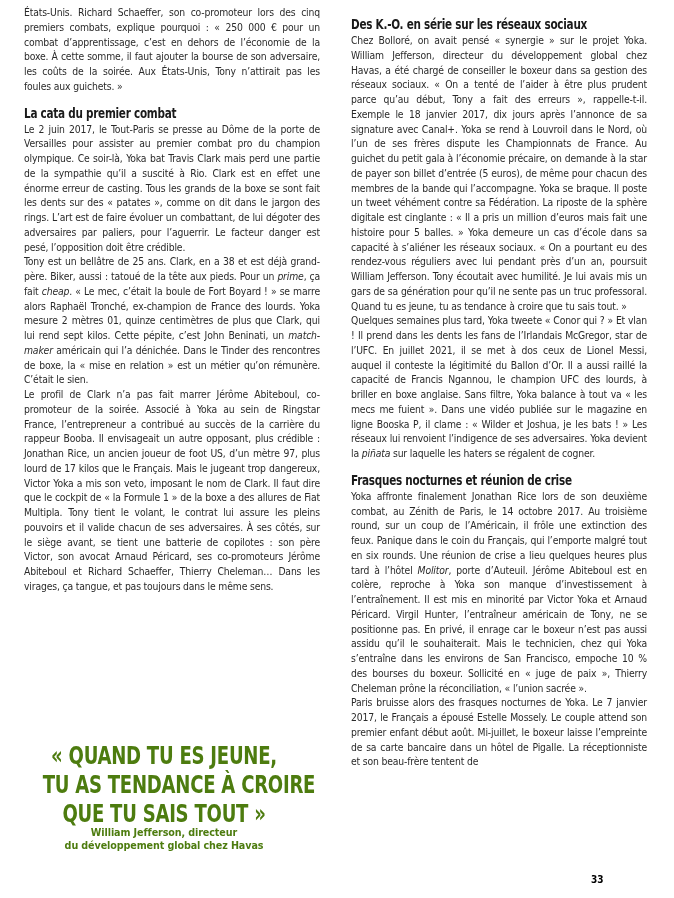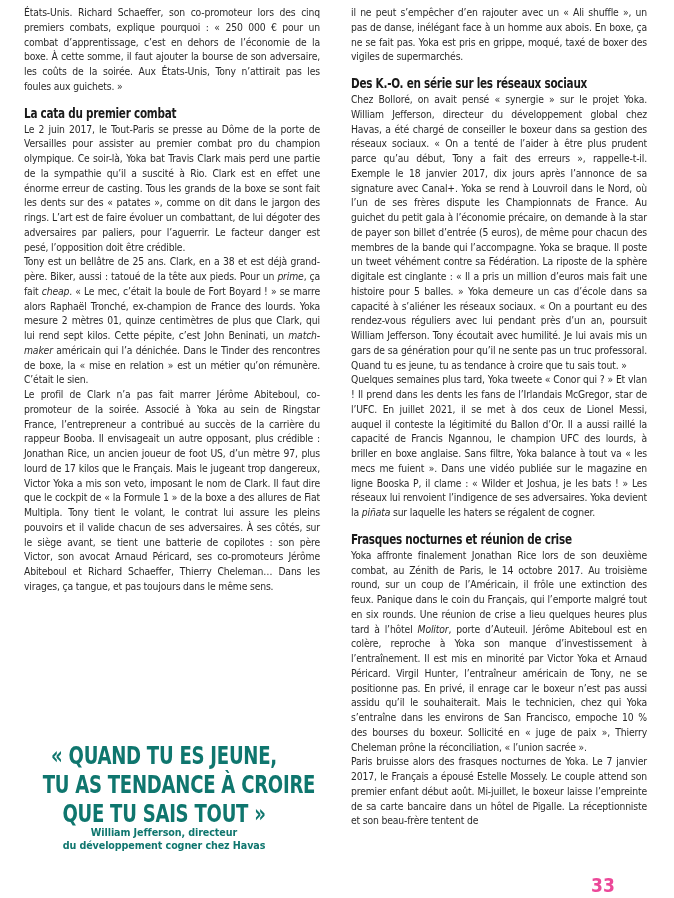--- a/index.html
+++ b/index.html
@@ -31,21 +31,21 @@
     text-align: left;
     white-space: nowrap;
   }
   .col em { font-style: italic; }
   .pullquote {
     position: absolute;
     left: 16px;
     width: 296px;
     top: 741px;
     text-align: center;
-    color: #0f766e;
+    color: #4d7c0f;
   }
   .pullquote .quote {
     font-family: "Liberation Sans Narrow", "DejaVu Sans Condensed", "Liberation Sans", sans-serif;
     font-weight: bold;
     font-size: 24.5px;
     line-height: 29px;
     letter-spacing: -0.3px;
     transform: scaleX(0.82);
     transform-origin: center;
     white-space: nowrap;
@@ -59,22 +59,22 @@
     margin-top: -1px;
     letter-spacing: -0.1px;
     text-align: center;
   }
   .page-number {
     position: absolute;
     left: 591px;
     top: 874px;
     font-family: "Liberation Sans Narrow", "DejaVu Sans Condensed", "Liberation Sans", sans-serif;
     font-weight: bold;
-    font-size: 19px;
-    color: #ec4899;
+    font-size: 10px;
+    color: #000000;
   }
 </style>
 </head>
 <body>
 
 <div class="col col-left">
   <p>États-Unis. Richard Schaeffer, son co-promoteur lors des cinq premiers combats, explique pourquoi : « 250 000 € pour un combat d’apprentissage, c’est en dehors de l’économie de la boxe. À cette somme, il faut ajouter la bourse de son adversaire, les coûts de la soirée. Aux États-Unis, Tony n’attirait pas les foules aux guichets. »</p>
   <h2>La cata du premier combat</h2>
   <p>Le 2 juin 2017, le Tout-Paris se presse au Dôme de la porte de Versailles pour assister au premier combat pro du champion olympique. Ce soir-là, Yoka bat Travis Clark mais perd une partie de la sympathie qu’il a suscité à Rio. Clark est en effet une énorme erreur de casting. Tous les grands de la boxe se sont fait les dents sur des « patates », comme on dit dans le jargon des rings. L’art est de faire évoluer un combattant, de lui dégoter des adversaires par paliers, pour l’aguerrir. Le facteur danger est pesé, l’opposition doit être crédible.</p>
   <p><span>Tony est un bellâtre de 25 ans. Clark, en a 38 et est déjà grand-père. Biker, aussi : tatoué de la tête aux pieds. Pour un </span><em>prime</em><span>, ça fait </span><em>cheap</em><span>. « Le mec, c’était la boule de Fort Boyard ! » se marre alors Raphaël Tronché, ex-champion de France des lourds. Yoka mesure 2 mètres 01, quinze centimètres de plus que Clark, qui lui rend sept kilos. Cette pépite, c’est John Beninati, un </span><em>match-maker</em><span> américain qui l’a dénichée. Dans le Tinder des rencontres de boxe, la « mise en relation » est un métier qu’on rémunère. C’était le sien.</span></p>
@@ -82,26 +82,25 @@
 </div>
 
 <div class="pullquote">
   <div class="quote">
     <div>« QUAND TU ES JEUNE,</div>
     <div>TU AS TENDANCE À CROIRE</div>
     <div>QUE TU SAIS TOUT »</div>
   </div>
   <div class="attribution">
     <div>William Jefferson, directeur</div>
-    <div>du développement cogner chez Havas</div>
+    <div>du développement global chez Havas</div>
   </div>
 </div>
 
 <div class="col col-right">
-  <p>il ne peut s’empêcher d’en rajouter avec un « Ali shuffle », un pas de danse, inélégant face à un homme aux abois. En boxe, ça ne se fait pas. Yoka est pris en grippe, moqué, taxé de boxer des vigiles de supermarchés.</p>
   <h2>Des K.-O. en série sur les réseaux sociaux</h2>
   <p>Chez Bolloré, on avait pensé « synergie » sur le projet Yoka. William Jefferson, directeur du développement global chez Havas, a été chargé de conseiller le boxeur dans sa gestion des réseaux sociaux. « On a tenté de l’aider à être plus prudent parce qu’au début, Tony a fait des erreurs », rappelle-t-il. Exemple le 18 janvier 2017, dix jours après l’annonce de sa signature avec Canal+. Yoka se rend à Louvroil dans le Nord, où l’un de ses frères dispute les Championnats de France. Au guichet du petit gala à l’économie précaire, on demande à la star de payer son billet d’entrée (5 euros), de même pour chacun des membres de la bande qui l’accompagne. Yoka se braque. Il poste un tweet véhément contre sa Fédération. La riposte de la sphère digitale est cinglante : « Il a pris un million d’euros mais fait une histoire pour 5 balles. » Yoka demeure un cas d’école dans sa capacité à s’aliéner les réseaux sociaux. « On a pourtant eu des rendez-vous réguliers avec lui pendant près d’un an, poursuit William Jefferson. Tony écoutait avec humilité. Je lui avais mis un gars de sa génération pour qu’il ne sente pas un truc professoral. Quand tu es jeune, tu as tendance à croire que tu sais tout. »</p>
   <p><span>Quelques semaines plus tard, Yoka tweete « Conor qui ? » Et vlan ! Il prend dans les dents les fans de l’Irlandais McGregor, star de l’UFC. En juillet 2021, il se met à dos ceux de Lionel Messi, auquel il conteste la légitimité du Ballon d’Or. Il a aussi raillé la capacité de Francis Ngannou, le champion UFC des lourds, à briller en boxe anglaise. Sans filtre, Yoka balance à tout va « les mecs me fuient ». Dans une vidéo publiée sur le magazine en ligne Booska P, il clame : « Wilder et Joshua, je les bats ! » Les réseaux lui renvoient l’indigence de ses adversaires. Yoka devient la </span><em>piñata</em><span> sur laquelle les haters se régalent de cogner.</span></p>
   <h2>Frasques nocturnes et réunion de crise</h2>
   <p><span>Yoka affronte finalement Jonathan Rice lors de son deuxième combat, au Zénith de Paris, le 14 octobre 2017. Au troisième round, sur un coup de l’Américain, il frôle une extinction des feux. Panique dans le coin du Français, qui l’emporte malgré tout en six rounds. Une réunion de crise a lieu quelques heures plus tard à l’hôtel </span><em>Molitor</em><span>, porte d’Auteuil. Jérôme Abiteboul est en colère, reproche à Yoka son manque d’investissement à l’entraînement. Il est mis en minorité par Victor Yoka et Arnaud Péricard. Virgil Hunter, l’entraîneur américain de Tony, ne se positionne pas. En privé, il enrage car le boxeur n’est pas aussi assidu qu’il le souhaiterait. Mais le technicien, chez qui Yoka s’entraîne dans les environs de San Francisco, empoche 10 % des bourses du boxeur. Sollicité en « juge de paix », Thierry Cheleman prône la réconciliation, « l’union sacrée ».</span></p>
   <p>Paris bruisse alors des frasques nocturnes de Yoka. Le 7 janvier 2017, le Français a épousé Estelle Mossely. Le couple attend son premier enfant début août. Mi-juillet, le boxeur laisse l’empreinte de sa carte bancaire dans un hôtel de Pigalle. La réceptionniste et son beau-frère tentent de</p>
 </div>
 
 <div class="page-number">33</div>
 

